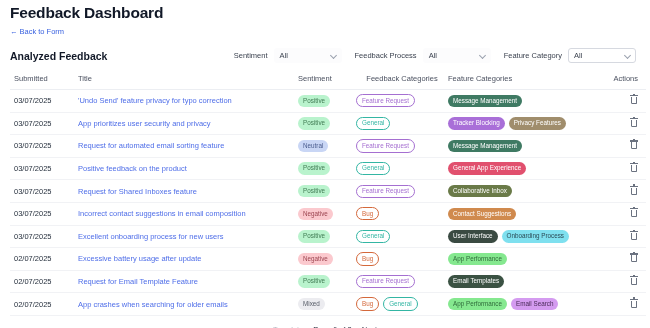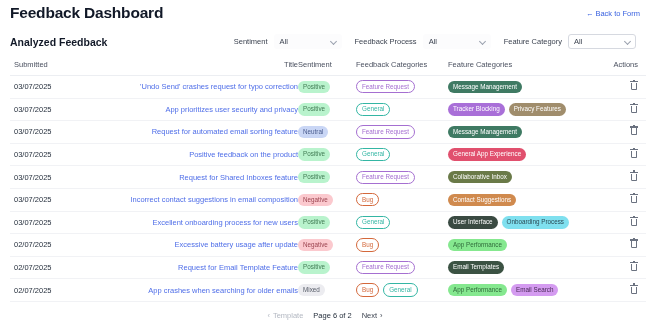--- a/index.html
+++ b/index.html
@@ -9,20 +9,21 @@
     font-family: "Liberation Sans", sans-serif;
     color: #1f2937;
     overflow: hidden;
   }
   .page { width: 650px; height: 328px; position: relative; padding: 0 10px; }
 
   
   .topbar {
     display: flex; align-items: flex-start; justify-content: space-between;
     padding: 4px 0 0 0;
+    flex-direction: column;
   }
   .app-title { font-size: 15.5px; font-weight: bold; letter-spacing: -0.2px; color: #111827; }
   .back-link {
     font-size: 7.5px; color: #3b63e0; text-decoration: none; white-space: nowrap;
     padding-top: 5px;
   }
   .back-link .arrow { margin-right: 2px; }
 
   
   .filterbar {
@@ -58,23 +59,23 @@
     text-align: left; font-size: 7.5px; font-weight: normal;
     color: #4b5160; padding: 3px 0 6px 0;
     border-bottom: 1px solid #eceef2;
   }
   tbody td {
     padding: 0; height: 22.6px; vertical-align: middle;
     border-bottom: 1px solid #f1f2f5;
     font-size: 7.5px;
   }
   .c-sub  { width: 68px; padding-left: 4px !important; }
-  .c-title{ width: 220px; text-align: right; }
+  .c-title{ width: 220px; }
   .c-sent { width: 58px; }
-  .c-fcat { width: 92px; }
+  .c-fcat { width: 92px; text-align: center; }
   .c-feat { width: 160px; margin-left: 16px; }
   .c-act  { width: 38px; text-align: right; padding-right: 8px !important; }
   thead .c-act { text-align: right; }
   .date { color: #1f2937; font-size: 7.5px; }
   .title-link { color: #4f6ee8; font-size: 7.5px; text-decoration: none; }
 
   
   .badge {
     display: inline-block; border-radius: 7px;
     font-size: 6.3px; line-height: 1;
@@ -181,21 +182,21 @@
           <th class="c-title">Title</th>
           <th class="c-sent">Sentiment</th>
           <th class="c-fcat">Feedback Categories</th>
           <th class="c-feat">Feature Categories</th>
           <th class="c-act">Actions</th>
         </tr>
       </thead>
       <tbody id="tbody">
           <tr>
             <td class="c-sub"><span class="date">03/07/2025</span></td>
-            <td class="c-title"><a class="title-link" href="#">'Undo Send' crashes request for typo correction</a></td>
+            <td class="c-title"><a class="title-link" href="#">'Undo Send' feature privacy for typo correction</a></td>
             <td class="c-sent"><span class="badge s-positive">Positive</span></td>
             <td class="c-fcat">
               <div class="badge-row">
                 <span class="badge outline f-feature">Feature Request</span>
               </div>
             </td>
             <td class="c-feat">
               <div class="badge-row">
                 <span class="badge k-msgmgmt">Message Management</span>
               </div>

